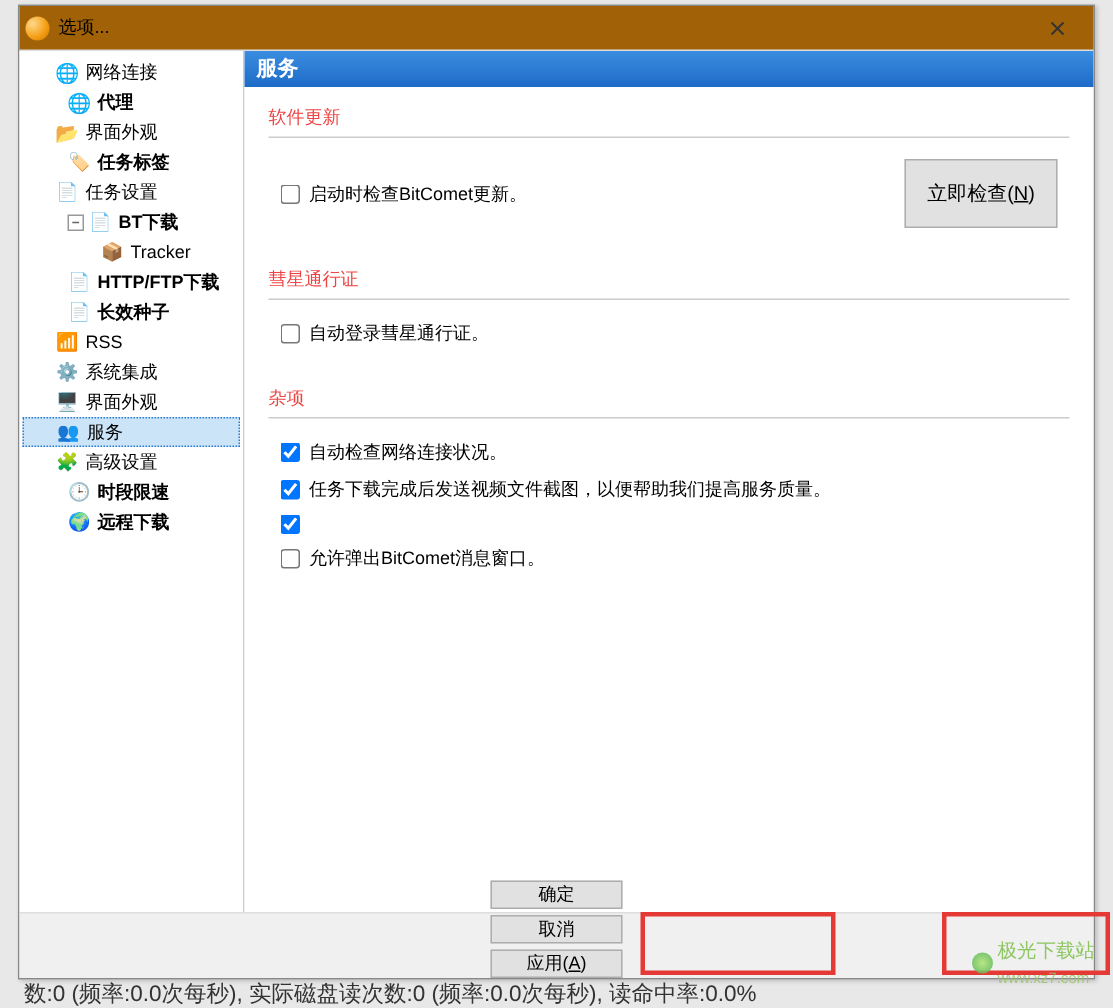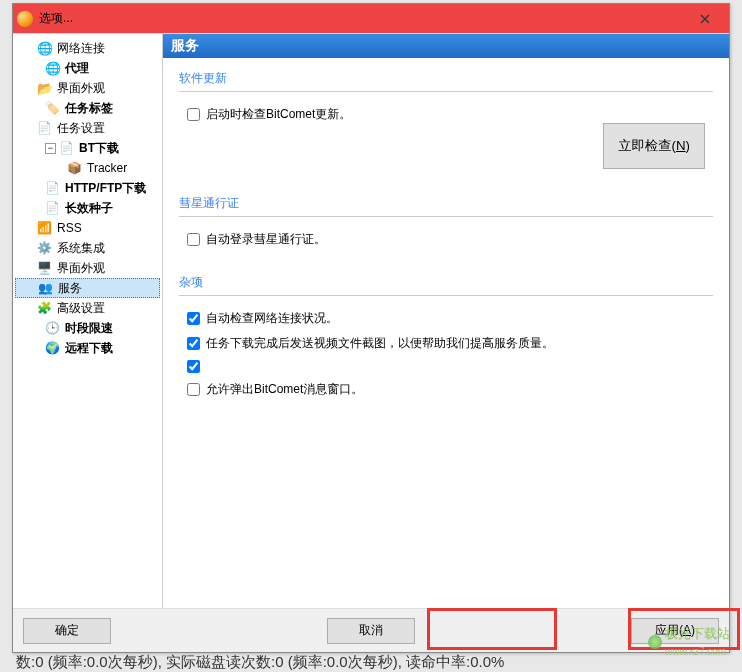--- a/index.html
+++ b/index.html
@@ -17,21 +17,21 @@
   left: 12px;
   top: 3px;
   width: 718px;
   height: 650px;
   background: #fff;
   border: 1px solid #888;
   box-shadow: 1px 1px 3px rgba(0,0,0,0.2);
 }
 .titlebar {
   height: 30px;
-  background: #ef4444;
+  background: #a16207;
   border-bottom: 1px solid #ddd;
   display: flex;
   align-items: center;
   padding: 0 4px;
 }
 .titlebar-icon {
   width: 16px; height: 16px;
   border-radius: 50%;
   background: radial-gradient(circle at 30% 30%, #ffd88a, #f39c12 60%, #c77400);
   margin-right: 6px;
@@ -123,52 +123,52 @@
   padding: 3px 8px;
 }
 .content-body {
   flex: 1;
   padding: 12px 16px;
 }
 .group {
   margin-bottom: 22px;
 }
 .group-title {
-  color: #3b82f6;
+  color: #ef4444;
   margin-bottom: 4px;
 }
 .group-line {
   border: none;
   border-top: 1px solid #ccc;
   margin-bottom: 10px;
 }
 .row {
   display: flex;
-  align-items: flex-start;
+  align-items: center;
   padding: 4px 8px;
-  flex-direction: column;
 }
 .row label { display: flex; align-items: center; cursor: pointer; }
 .row input[type=checkbox] { margin-right: 6px; width: 13px; height: 13px; }
 .btn-check {
   margin-left: auto;
   padding: 13px 14px;
   background: #e1e1e1;
   border: 1px solid #adadad;
   cursor: pointer;
 }
 .button-bar {
   height: 44px;
   border-top: 1px solid #ddd;
   display: flex;
   align-items: center;
-  justify-content: space-between;
+  justify-content: flex-end;
   padding: 0 10px;
-  gap: 20px;
+  gap: 4px;
   background: #f0f0f0;
+  flex-direction: column;
 }
 .dlg-btn {
   width: 88px; height: 26px;
   background: #e1e1e1;
   border: 1px solid #adadad;
   cursor: pointer;
   font-size: 12px;
 }
 .hl-red {
   position: absolute;

